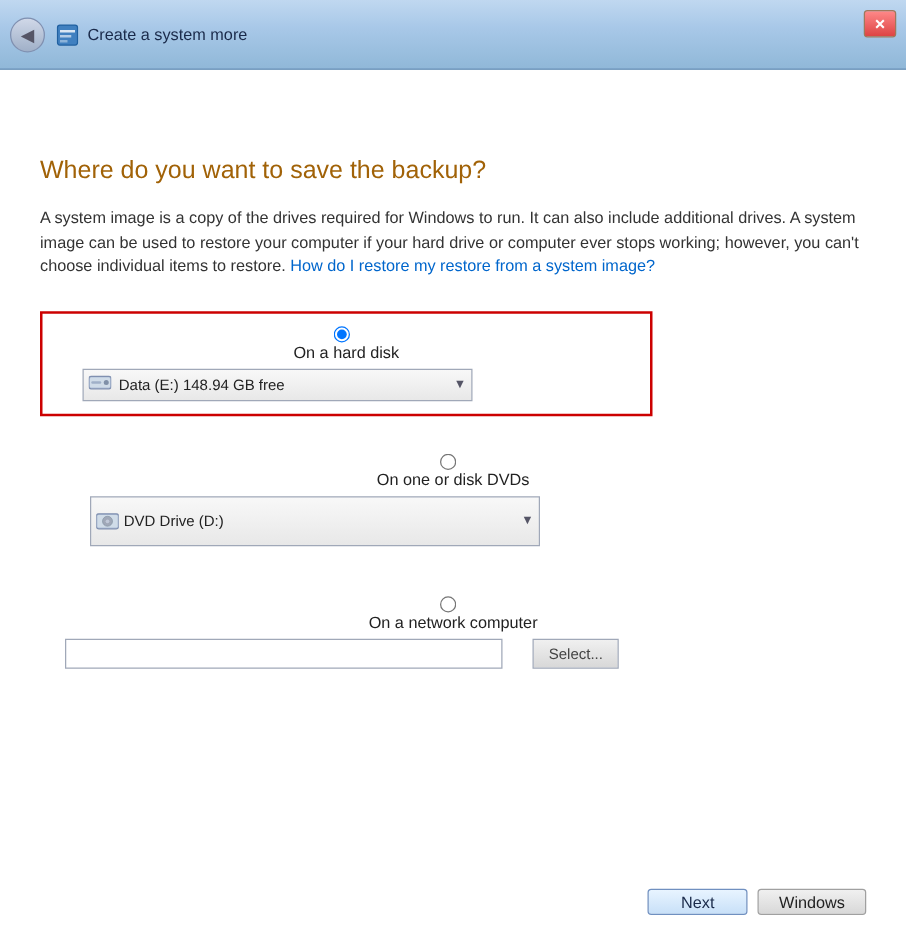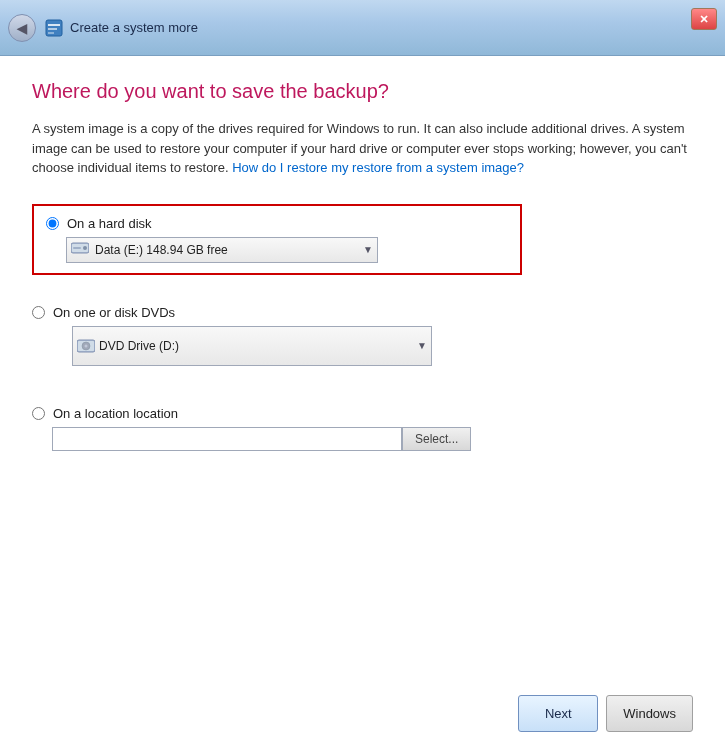--- a/index.html
+++ b/index.html
@@ -84,23 +84,24 @@
       background: white;
       margin: 0;
       padding: 24px 32px;
       height: calc(756px - 56px);
       display: flex;
       flex-direction: column;
     }
 
     .page-title {
       font-size: 20px;
-      color: #be185d;
+      color: #a16207;
       font-weight: normal;
       margin-bottom: 16px;
+      margin-top: 45px;
     }
 
     .description {
       color: #333;
       line-height: 1.5;
       margin-bottom: 6px;
       font-size: 13px;
     }
 
     .help-link {
@@ -116,20 +117,21 @@
 
     
     .option-group {
       margin-bottom: 20px;
     }
 
     .option-row {
       display: flex;
       align-items: center;
       margin-bottom: 6px;
+      flex-direction: column;
     }
 
     .option-row input[type="radio"] {
       margin-right: 8px;
       cursor: pointer;
     }
 
     .option-label {
       color: #222;
       cursor: pointer;
@@ -197,21 +199,21 @@
     }
 
     .network-option {
       padding: 10px 0;
     }
 
     .network-input-row {
       display: flex;
       align-items: center;
       margin-left: 20px;
-      gap: 0;
+      gap: 24px;
     }
 
     .network-input {
       width: 350px;
       height: 24px;
       border: 1px solid #a0a8b8;
       background: white;
       padding: 2px 4px;
       font-size: 12px;
     }
@@ -231,21 +233,21 @@
       display: flex;
       justify-content: flex-end;
       align-items: center;
       gap: 8px;
       padding-top: 16px;
       border-top: none;
       margin-top: auto;
     }
 
     .footer-btn {
-      height: 37px;
+      height: 21px;
       min-width: 80px;
       padding: 0 16px;
       border: 1px solid #8090b0;
       border-radius: 3px;
       cursor: pointer;
       font-size: 13px;
       display: flex;
       align-items: center;
       justify-content: center;
     }
@@ -343,21 +345,21 @@
           </span>
           <span class="dropdown-text">DVD Drive (D:)</span>
           <span class="dropdown-arrow">▼</span>
         </div>
       </div>
     </div>
 
     <div class="option-group network-option">
       <div class="option-row">
         <input type="radio" name="backup-location" id="network" style="">
-        <label class="option-label" for="network">On a location location</label>
+        <label class="option-label" for="network">On a network computer</label>
       </div>
       <div class="network-input-row">
         <input type="text" class="network-input" placeholder="" style="">
         <button class="select-btn">Select...</button>
       </div>
     </div>
 
   </div>
 
   <div class="footer">

